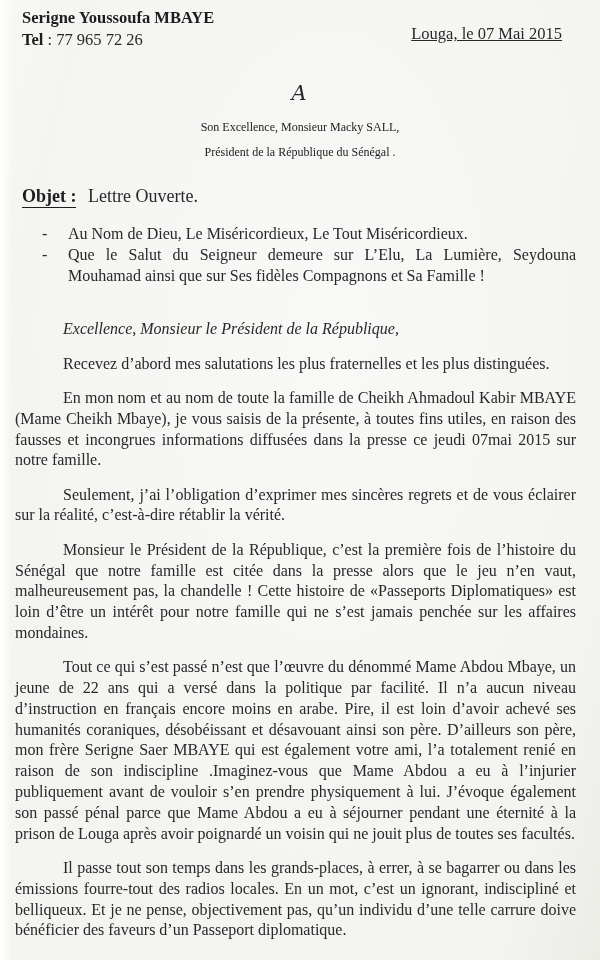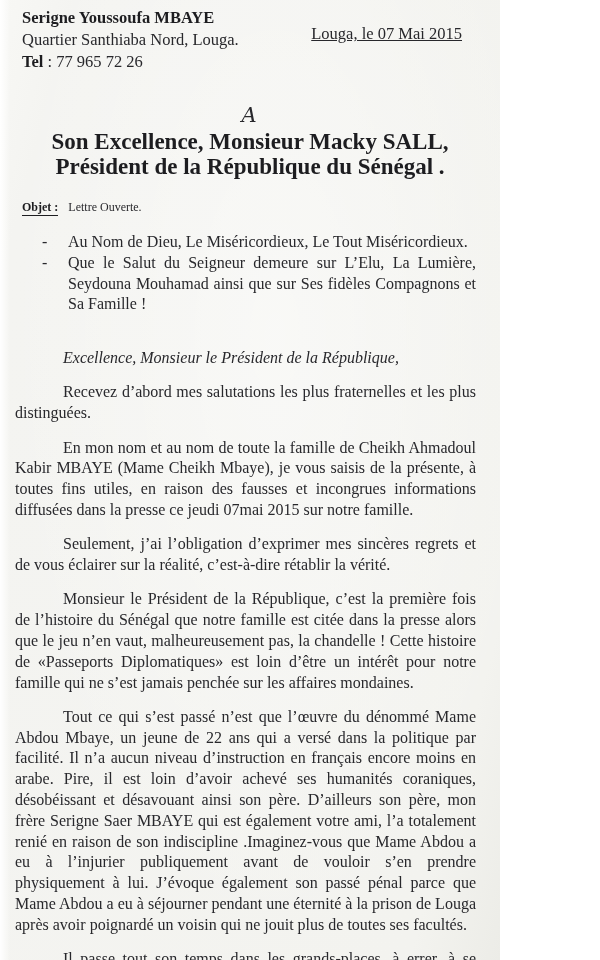--- a/index.html
+++ b/index.html
@@ -8,21 +8,21 @@
   }
   body {
     width: 600px;
     height: 960px;
     overflow: hidden;
     font-family: "Liberation Serif", "DejaVu Serif", serif;
     color: #28282c;
   }
   .page {
     position: relative;
-    width: 500px;
+    width: 600px;
     height: 960px;
     box-sizing: border-box;
     overflow: hidden;
     background:
       linear-gradient(90deg, #ffffff 0%, rgba(255,255,255,0) 2%),
       radial-gradient(ellipse at 55% 35%, rgba(255,255,255,0.45), rgba(255,255,255,0) 70%),
       linear-gradient(105deg, #f8f8f5 0%, #f4f4f1 10%, #f3f3ef 88%, #ecece7 100%);
   }
   
   .sender-block {
@@ -45,30 +45,30 @@
     text-align: center;
   }
   .letter-mark {
     font-family: "DejaVu Serif", serif;
     font-style: italic;
     font-size: 21px;
     line-height: 21px;
     letter-spacing: 2px;
   }
   .recipient-lines {
-    margin-top: 3px;
-    font-weight: bold;
-    font-size: 23px;
+    margin-top: 11px;
+    font-weight: normal;
+    font-size: 12px;
     line-height: 25px;
     color: #1d1d20;
   }
   
   .subject-line {
     margin: 21px 0 0 22px;
-    font-size: 12px;
+    font-size: 18px;
   }
   .subject-label {
     font-weight: bold;
     color: #1d1d20;
     border-bottom: 1.6px solid #1d1d20;
     padding-bottom: 1px;
   }
   .subject-value { margin-left: 7px; }
   
   .letter-body {
@@ -93,21 +93,20 @@
   }
   .letter-body p.first-after-list { margin-top: 33px; font-style: italic; }
 </style>
 </head>
 <body>
 
 <div class="page">
 
   <div class="sender-block">
     <div class="sender-name">Serigne Youssoufa MBAYE</div>
-    <div class="sender-address">Quartier Santhiaba Nord, Louga.</div>
     <div class="sender-tel">
       <span class="tel-label">Tel</span>
       <span class="tel-value">: 77 965 72 26</span>
     </div>
   </div>
 
   <div class="dateline">Louga, le 07 Mai 2015</div>
 
   <div class="recipient-block">
     <div class="letter-mark">A</div>

